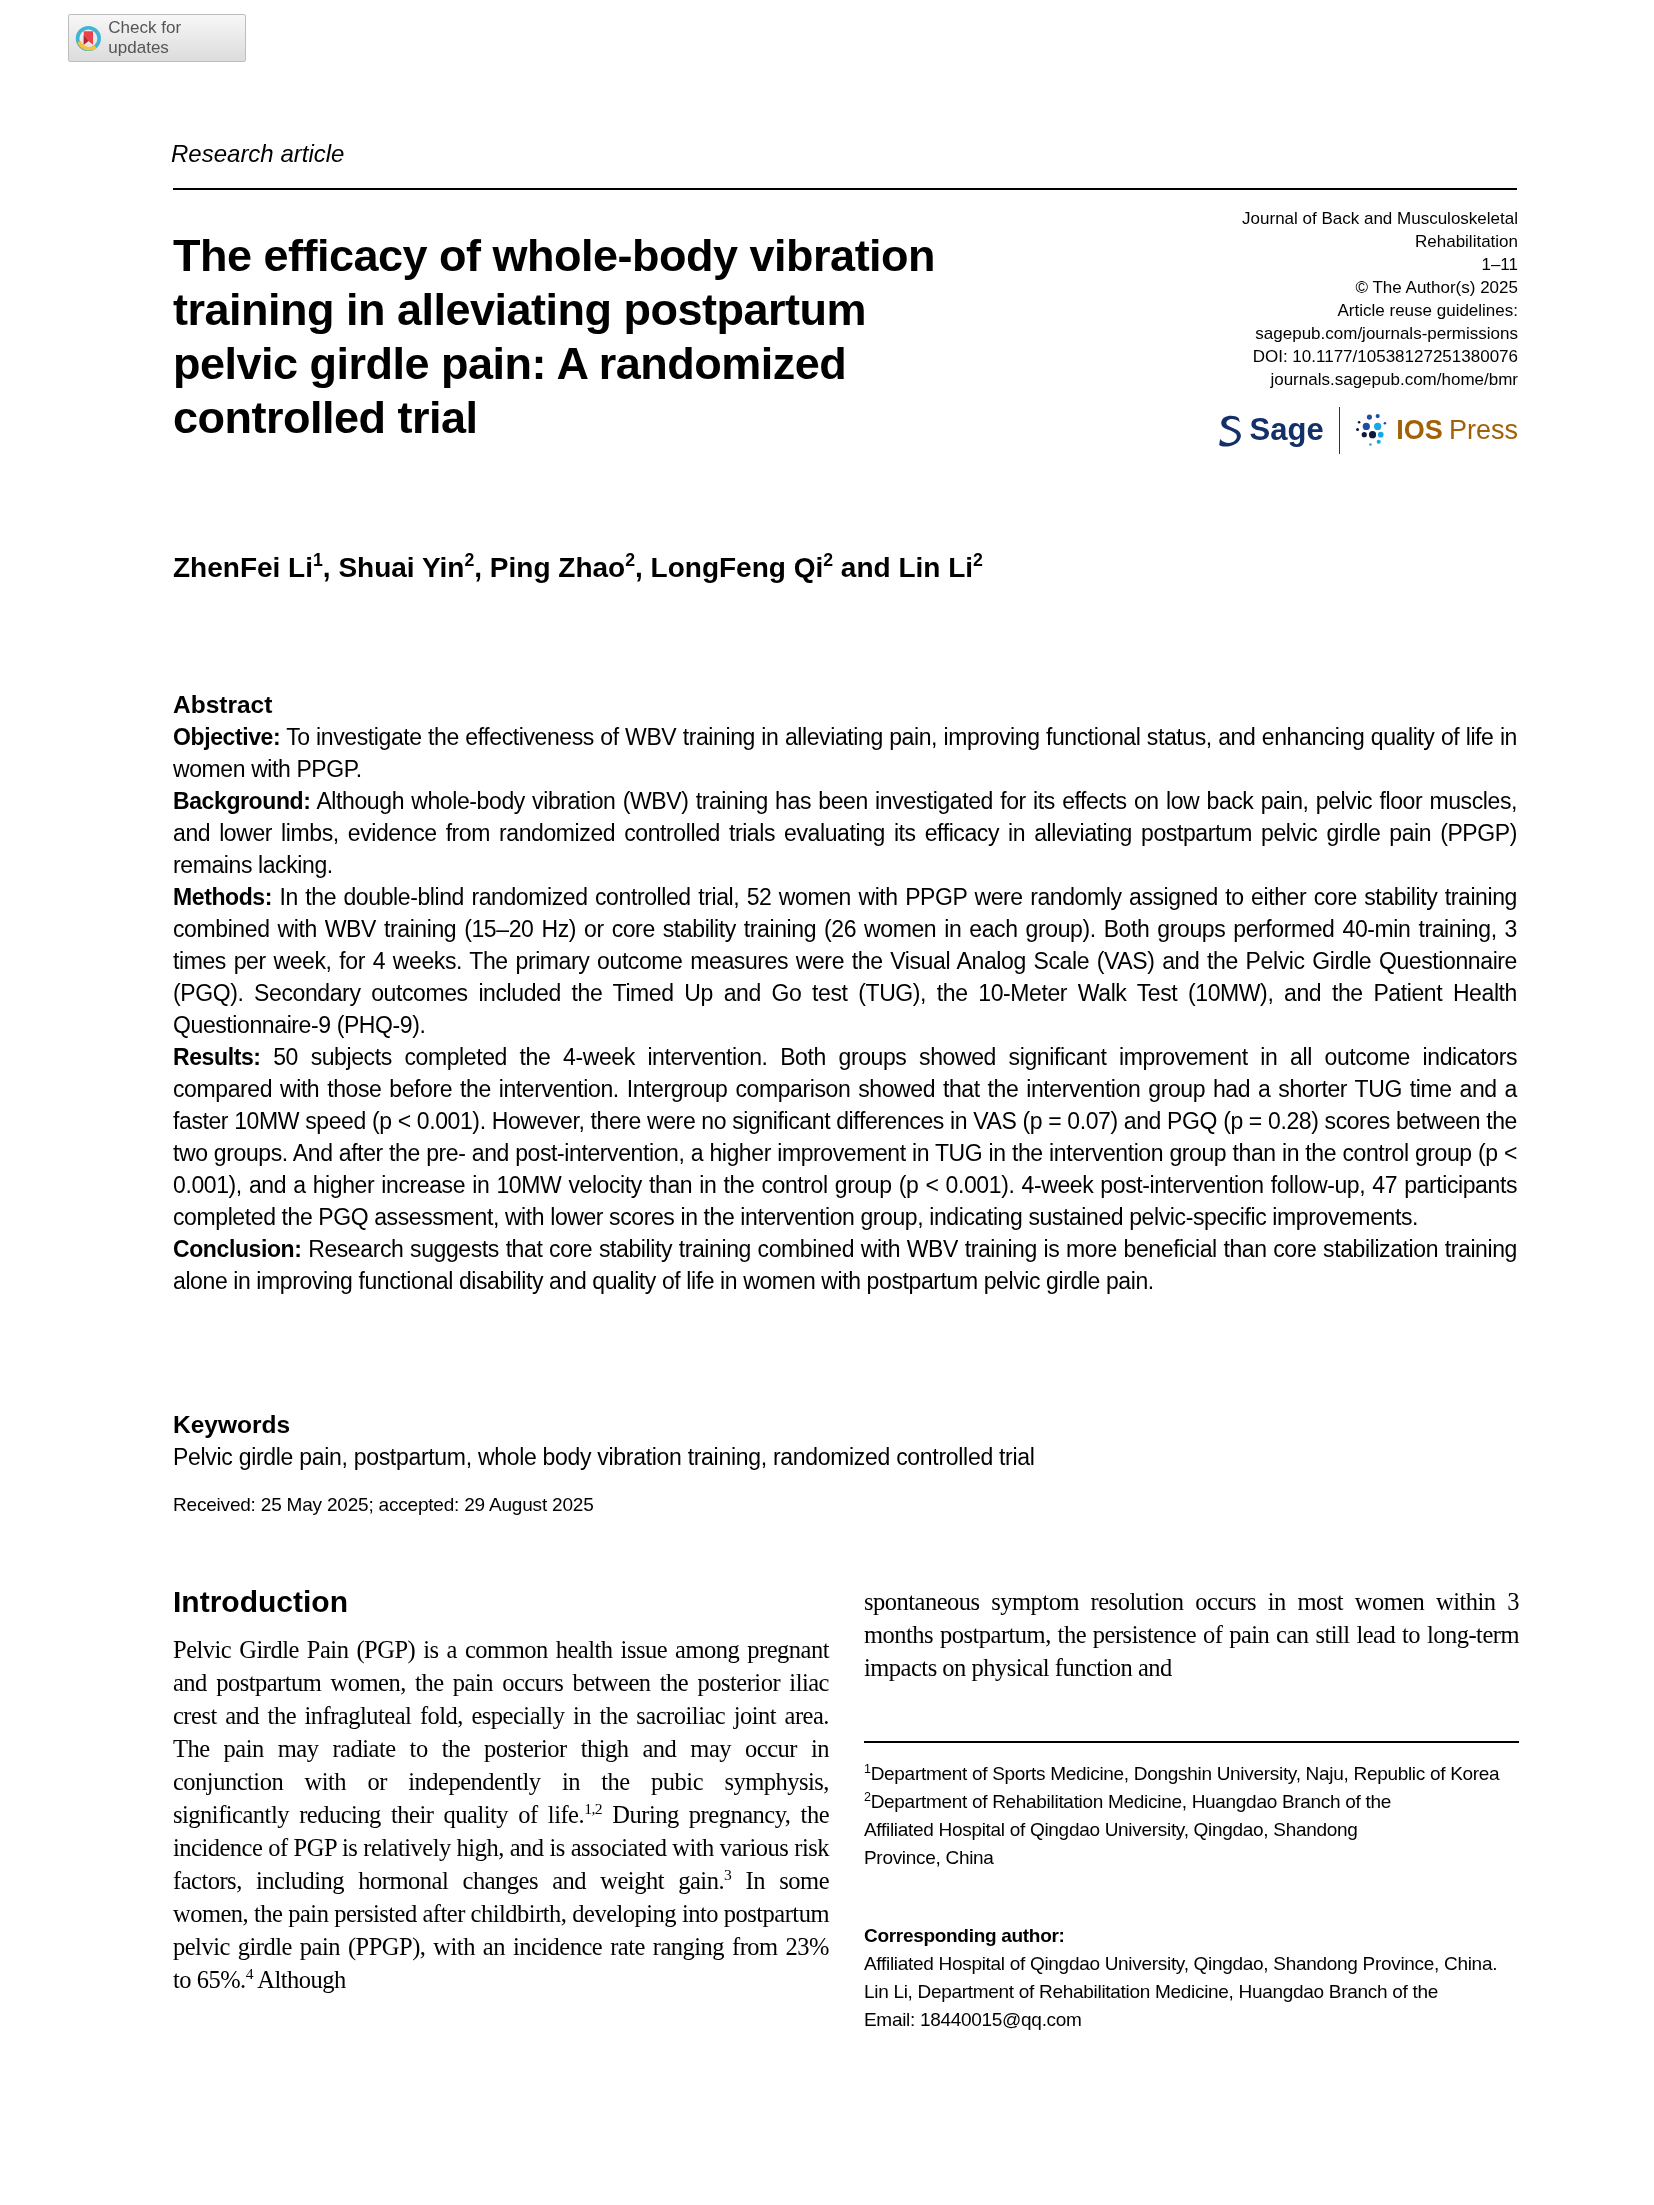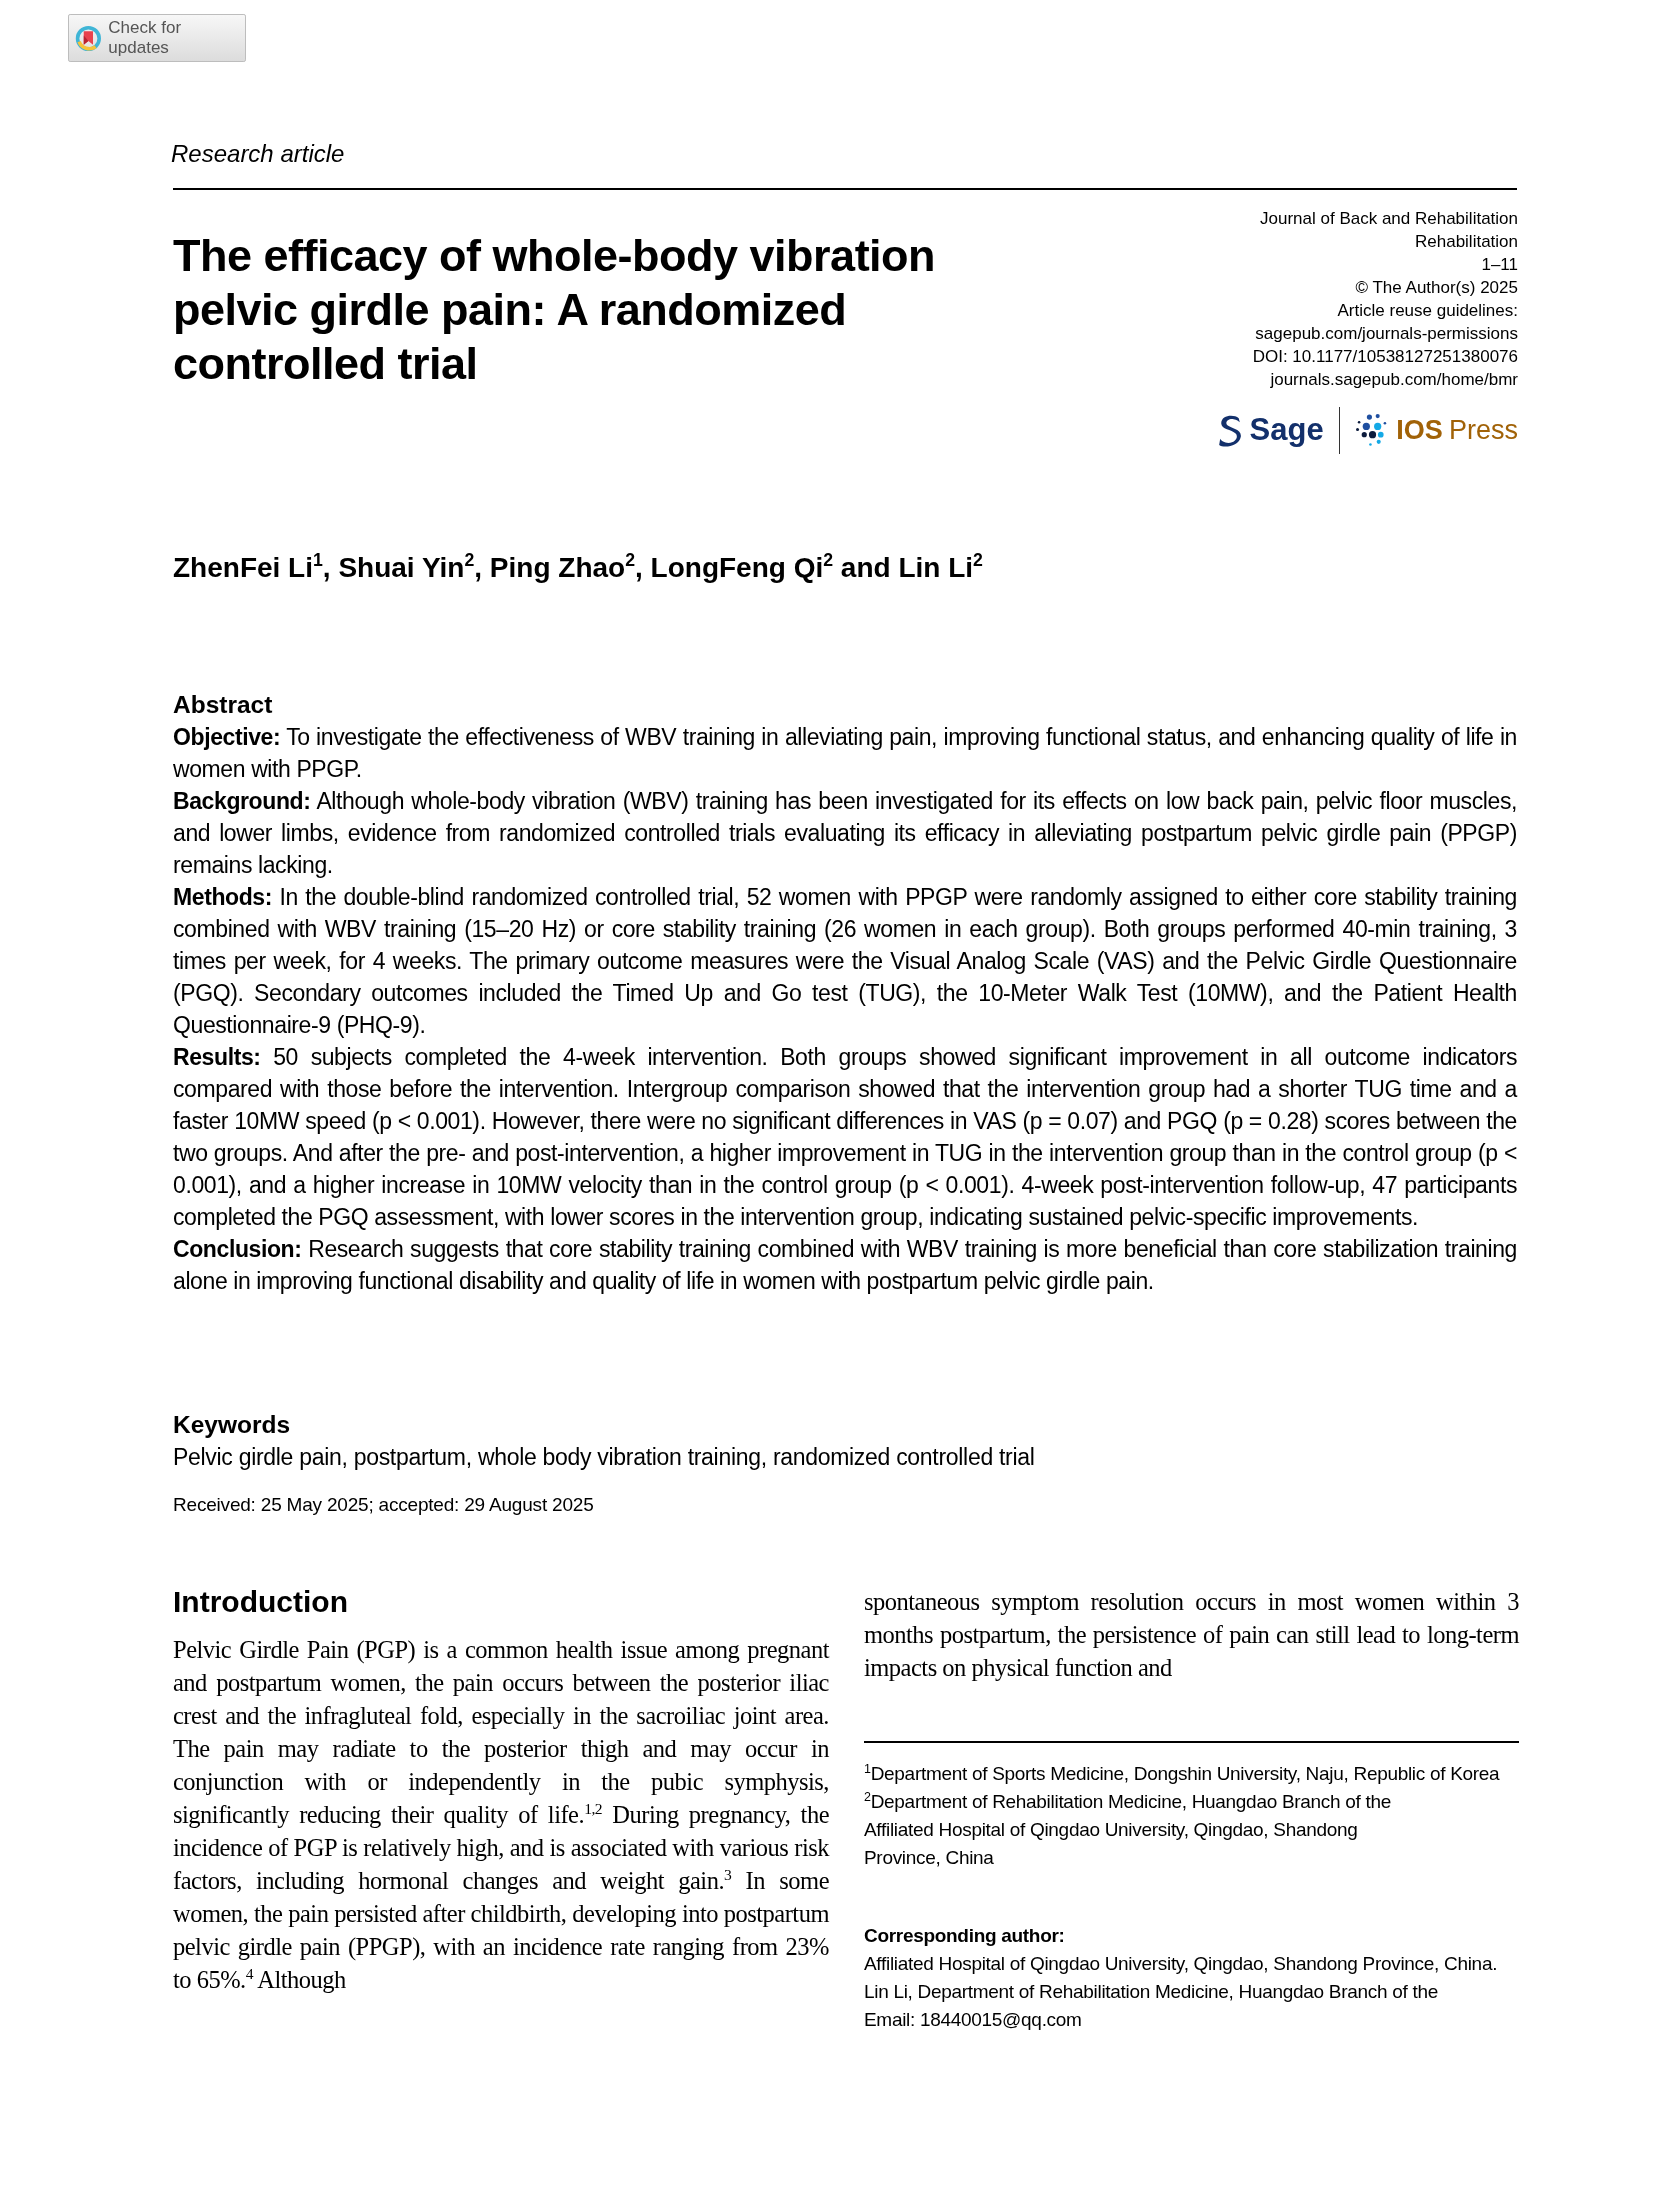--- a/index.html
+++ b/index.html
@@ -96,26 +96,27 @@
     <path d="M17 20 l9 11 l-9 7 z" fill="#b82430"></path>
   </svg>
   <span class="cfu-label">Check for updates</span>
 </div>
 
 <div class="abs kicker">Research article</div>
 <div class="abs top-rule"></div>
 
 <div class="abs title">
   <div>The efficacy of whole-body vibration</div>
+  <div>training in alleviating postpartum</div>
   <div>pelvic girdle pain: A randomized</div>
   <div>controlled trial</div>
 </div>
 
 <div class="abs meta">
-  <div>Journal of Back and Rehabilitation</div>
+  <div>Journal of Back and Musculoskeletal</div>
   <div>Rehabilitation</div>
   <div>1–11</div>
   <div>© The Author(s) 2025</div>
   <div>Article reuse guidelines:</div>
   <div><a class="plain">sagepub.com/journals-permissions</a></div>
   <div><a class="plain">DOI: 10.1177/10538127251380076</a></div>
   <div><a class="plain">journals.sagepub.com/home/bmr</a></div>
 </div>
 
 <div class="abs logos">

